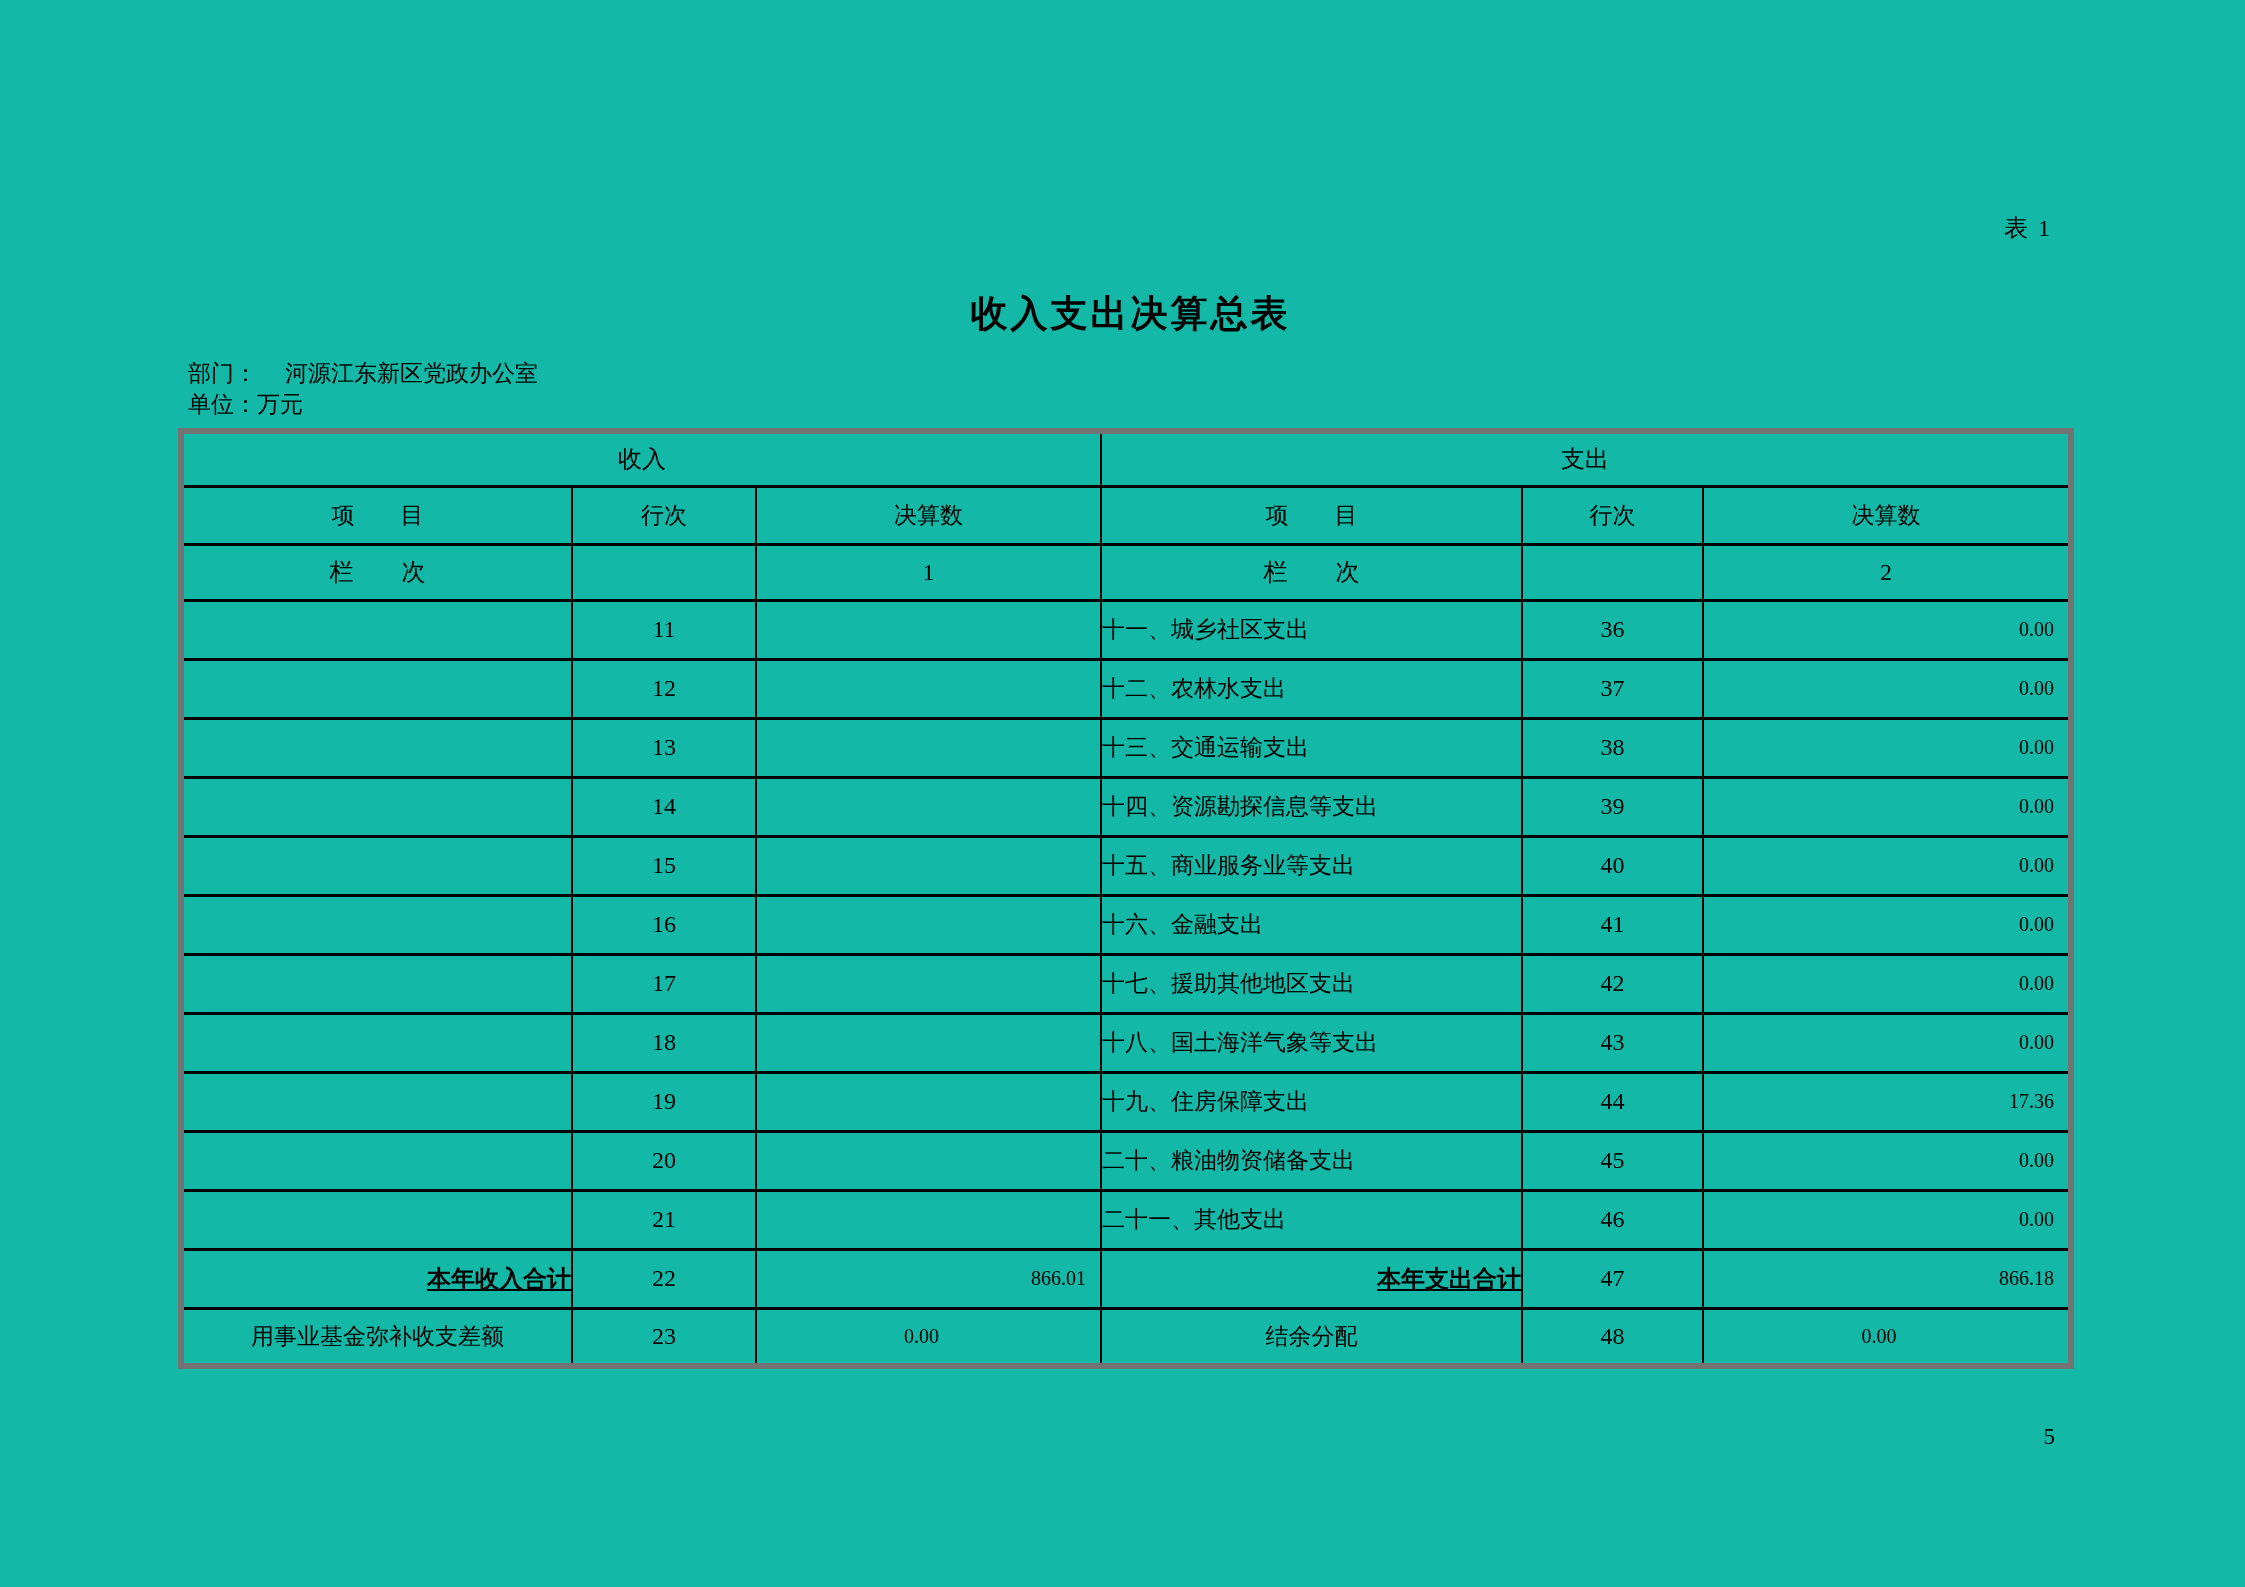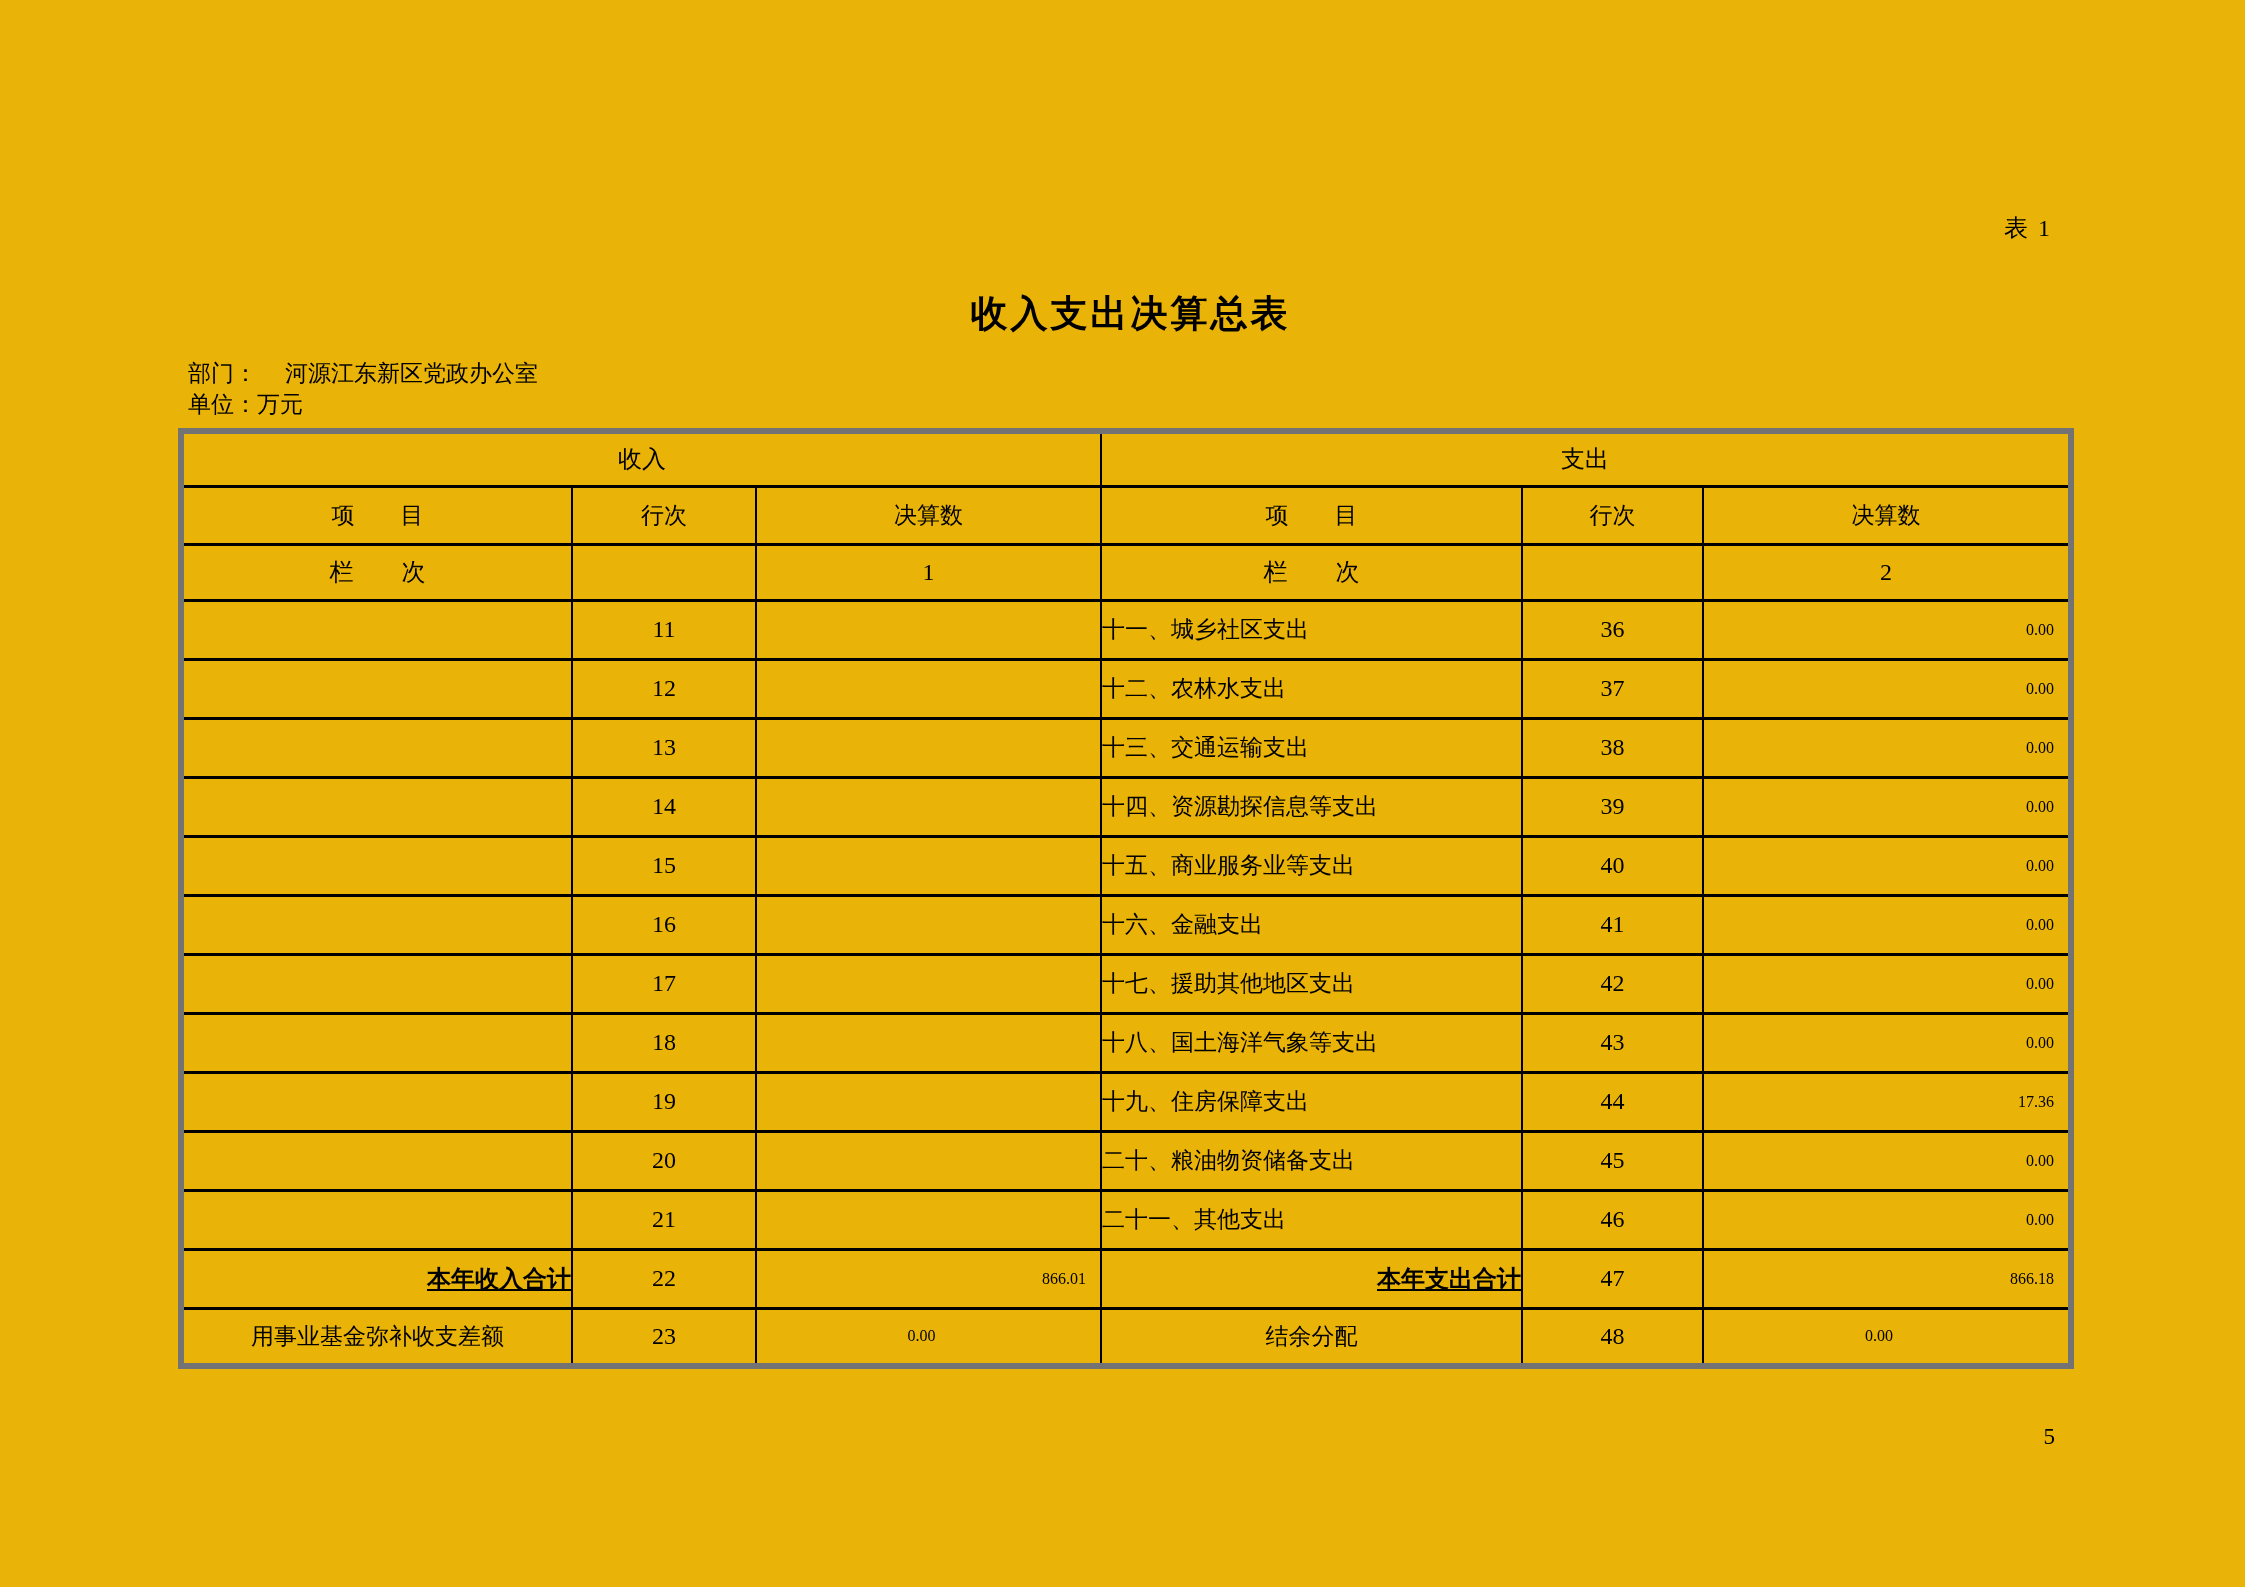--- a/index.html
+++ b/index.html
@@ -1,18 +1,18 @@
 <!DOCTYPE html>
 <html><head>
 <meta charset="utf-8">
 <style>
   * { box-sizing: border-box; }
   body { margin:0; background:#ffffff; color:#000;
          font-family:"Liberation Serif","DejaVu Serif",serif; }
-  .page { position:relative; width:2245px; height:1587px; background:#eab308; overflow:hidden; }
+  .page { position:relative; width:2245px; height:1587px; background:#14b8a6; overflow:hidden; }
 
   .table-tag { position:absolute; top:212px; right:193px; font-size:24px; letter-spacing:2px; }
 
   .title { position:absolute; top:281px; left:0; width:100%; margin:8px;
            text-align:center; font-size:37px; font-weight:bold; letter-spacing:3px; }
 
   .meta { position:absolute; top:358px; left:188px; width:1880px;
           display:flex; justify-content:space-between; font-size:23px;flex-direction:column; }
   .dept-name { margin-left:28px; }
 
@@ -25,21 +25,21 @@
 
   tr.section-row td { height:55px; text-align:center; font-size:24px; }
   tr.head-row td    { height:58px; text-align:center; }
   tr.lanci-row td   { height:56px; text-align:center; font-size:24px; }
   tr.data-row td    { height:59px; }
   tr.total-row td   { height:59px; }
   tr.balance-row td { height:58px;text-align:center; }
 
   td.item { text-align:left; padding-left:0; }
   td.num  { text-align:center; font-size:24px;margin-top:14px; }
-  td.amt  { text-align:right; padding-right:14px; font-size:16px; }
+  td.amt  { text-align:right; padding-right:14px; font-size:20px; }
   td.bold-center { font-weight:bold; text-align:right; font-size:24px; padding-left:0;text-decoration:underline; }
 
   .pageno { position:absolute; top:1424px; right:190px; font-size:23px; }
 </style>
 </head>
 <body>
 
 <div class="page">
 
   <div class="table-tag">表 1</div>

